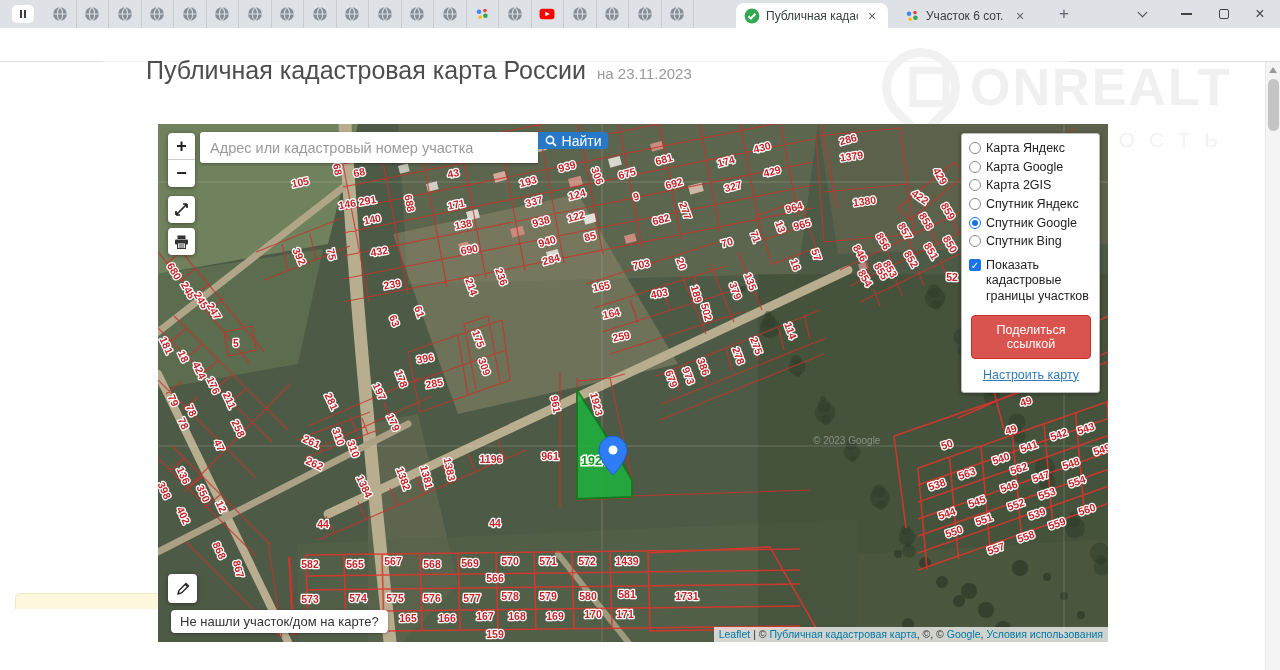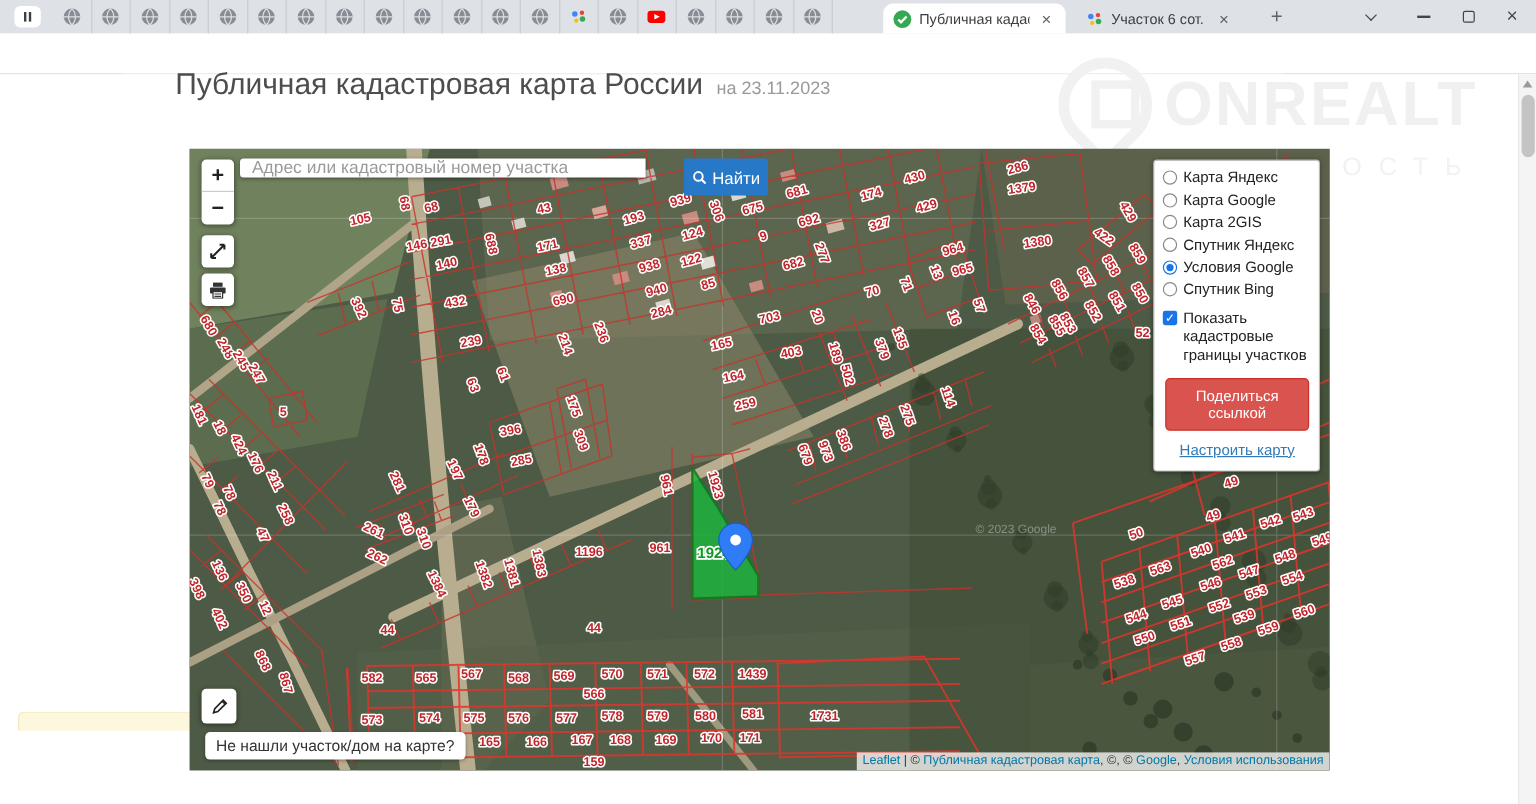--- a/index.html
+++ b/index.html
@@ -53,25 +53,25 @@
   
   .map { position:absolute; left:158px; top:124px; width:950px; height:518px; background:#4d5a45; z-index:2; overflow:hidden;}
   .map svg.base { position:absolute; left:0; top:0; }
   .ctl { position:absolute; background:#fff; border-radius:4px; box-shadow:0 1px 4px rgba(0,0,0,.4); z-index:5;}
   .zoomctl { left:10px; top:9px; width:27px; height:54px; }
   .zoomctl .zb { height:27px; display:flex; align-items:center; justify-content:center; font-size:18px; font-weight:bold; color:#222; cursor:pointer;}
   .zoomctl .zb:first-child { border-bottom:1px solid #ccc; }
   .sqbtn { width:27px; height:27px; display:flex; align-items:center; justify-content:center; cursor:pointer;}
   .fsctl { left:10px; top:72px; } .prctl { left:10px; top:104px; } .penctl { left:10px; top:450px; width:29px; height:29px;}
   .searchbar { position:absolute; left:42px; top:8px; z-index:5; display:flex; }
-  .searchbar input { width:338px; height:16px; border:none; outline:none; padding:0 10px; font-size:14.5px; color:#0c4a6e;
+  .searchbar input { width:338px; height:31px; border:none; outline:none; padding:0 10px; font-size:14.5px; color:#0c4a6e;
     border-radius:3px 0 0 3px; box-shadow:0 1px 3px rgba(0,0,0,.35); font-family:"Liberation Sans",sans-serif;}
   .searchbar input::placeholder { color:#9a9a9a; }
-  .findbtn { height:31px; width:70px; border:none; background:#2878c8; color:#fff; font-size:14px; border-radius:0 3px 3px 0;
-    display:flex; align-items:center; justify-content:center; gap:5px; cursor:pointer; font-family:"Liberation Sans",sans-serif;margin-left:32px;}
+  .findbtn { height:17px; width:70px; border:none; background:#2878c8; color:#fff; font-size:14px; border-radius:0 3px 3px 0;
+    display:flex; align-items:center; justify-content:center; gap:5px; cursor:pointer; font-family:"Liberation Sans",sans-serif;}
   .panel { position:absolute; left:803px; top:9px; width:139px; background:#fff; border:1px solid #bbb; border-radius:3px;
     box-shadow:0 1px 4px rgba(0,0,0,.35); padding:7px 6px 10px 7px; z-index:5; font-size:12.5px; color:#222;}
   .radio-row,.chk-row { display:flex; align-items:flex-start; gap:5px; margin-bottom:3px; cursor:pointer; line-height:1.25;}
   .radio { width:12px; height:12px; border:1px solid #8a8a8a; border-radius:50%; margin-top:1px; flex:none; background:#fff; position:relative;}
   .radio.on { border-color:#1a73e8; }
   .radio.on::after { content:""; position:absolute; left:2px; top:2px; width:6px; height:6px; border-radius:50%; background:#1a73e8;}
   .chk { width:12px; height:12px; border:1px solid #8a8a8a; border-radius:2px; margin-top:1px; flex:none; background:#fff;
     color:#fff; font-size:10px; line-height:11px; text-align:center;}
   .chk.on { background:#1a73e8; border-color:#1a73e8; }
   .overlays { margin-top:8px; }
@@ -652,21 +652,21 @@
           <label class="radio-row">
             <span class="radio"></span>
             <span>Карта 2GIS</span>
           </label>
           <label class="radio-row">
             <span class="radio"></span>
             <span>Спутник Яндекс</span>
           </label>
           <label class="radio-row">
             <span class="radio on"></span>
-            <span>Условия Google</span>
+            <span>Спутник Google</span>
           </label>
           <label class="radio-row">
             <span class="radio"></span>
             <span>Спутник Bing</span>
           </label>
         </div>
       <div class="overlays" id="overlays-list">
           <label class="chk-row">
             <span class="chk on">✓</span>
             <span>Показать кадастровые границы участков</span>

